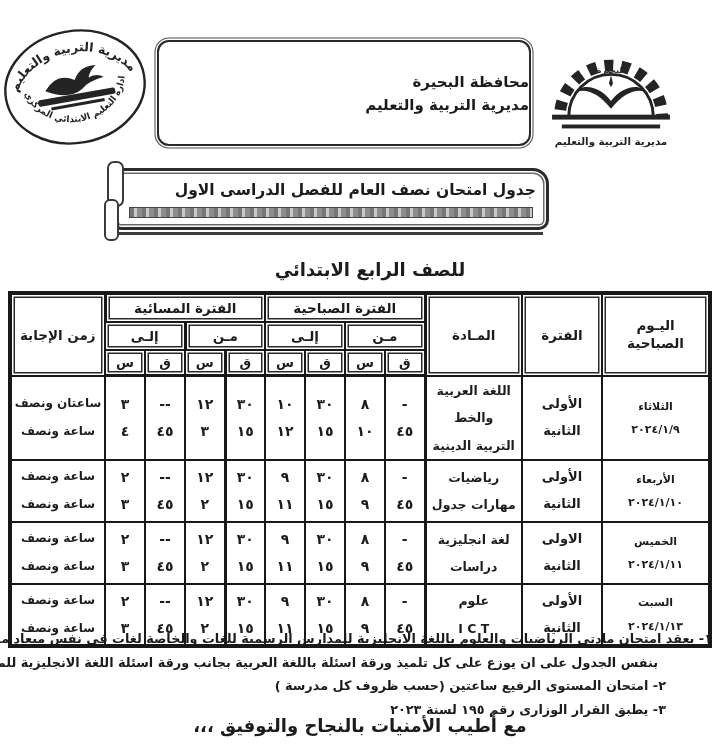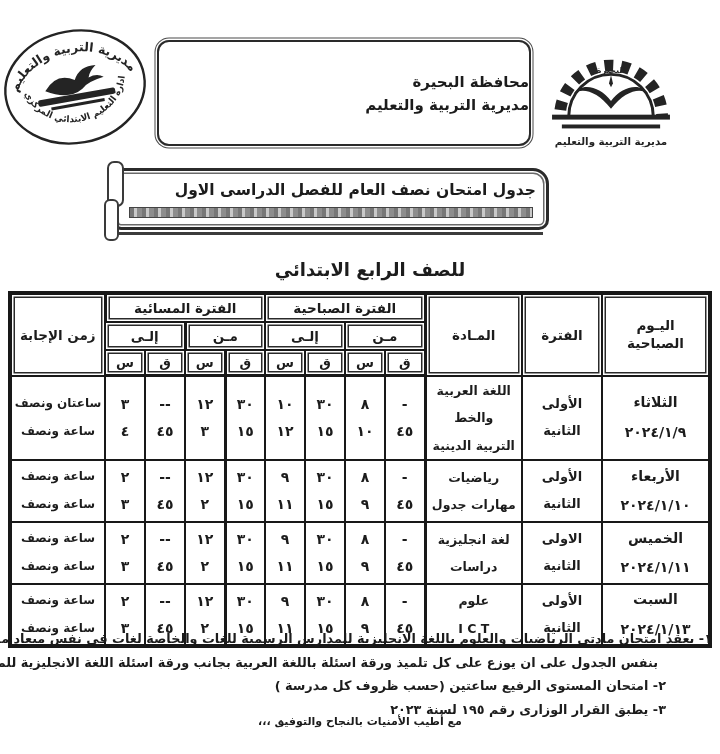--- a/index.html
+++ b/index.html
@@ -48,30 +48,30 @@
   th{box-shadow:inset 0 0 0 1.5px #ffffff, inset 0 0 0 3px #2a2a2a;font-weight:700;}
   tr.h1 th{height:26px;font-size:13.5px;}
   tr.h2 th{height:26px;font-size:13.5px;}
   tr.h3 th{height:23px;font-size:13px;border-bottom-width:3px;}
   th.big{font-size:14px;}
   th .two-ln{line-height:1.3;font-size:13.5px;text-align:center;}
   tbody tr{height:62px;}
   tbody td{font-size:13px;}
   .bL3{border-left-width:3.5px;margin-left:40px;}
   .ln{line-height:2.05;}
-  td.c-day .ln{font-size:14px;line-height:2.1;}
+  td.c-day .ln{font-size:11px;line-height:2.1;}
   td.c-subject .ln{font-size:12.5px;line-height:2.2;}
   td.c-time .ln{font-size:14px;line-height:1.9;}
   td.c-answer .ln{font-size:12px;line-height:2.3;}
   
   .notes{position:absolute;top:627px;right:8px;left:6px;font-size:12.8px;}
   .note-line{line-height:1.85;text-align:right;white-space:nowrap;}
   .note-indent1{padding-right:54px;}
   .note-indent2{padding-right:46px;}
-  .closing{position:absolute;top:715px;left:30px;width:660px;text-align:center;font-size:11px;}
+  .closing{position:absolute;top:715px;left:30px;width:660px;text-align:center;font-size:18px;}
   svg text{font-family:"DejaVu Sans", sans-serif;font-weight:700;}
 </style>
 </head>
 <body>
 
 <div class="page">
 
   <div class="stamp">
     <svg viewBox="0 0 150 126" width="150" height="126">
       <ellipse cx="75" cy="63" rx="70" ry="56" fill="none" stroke="#242424" stroke-width="2.4"></ellipse>

